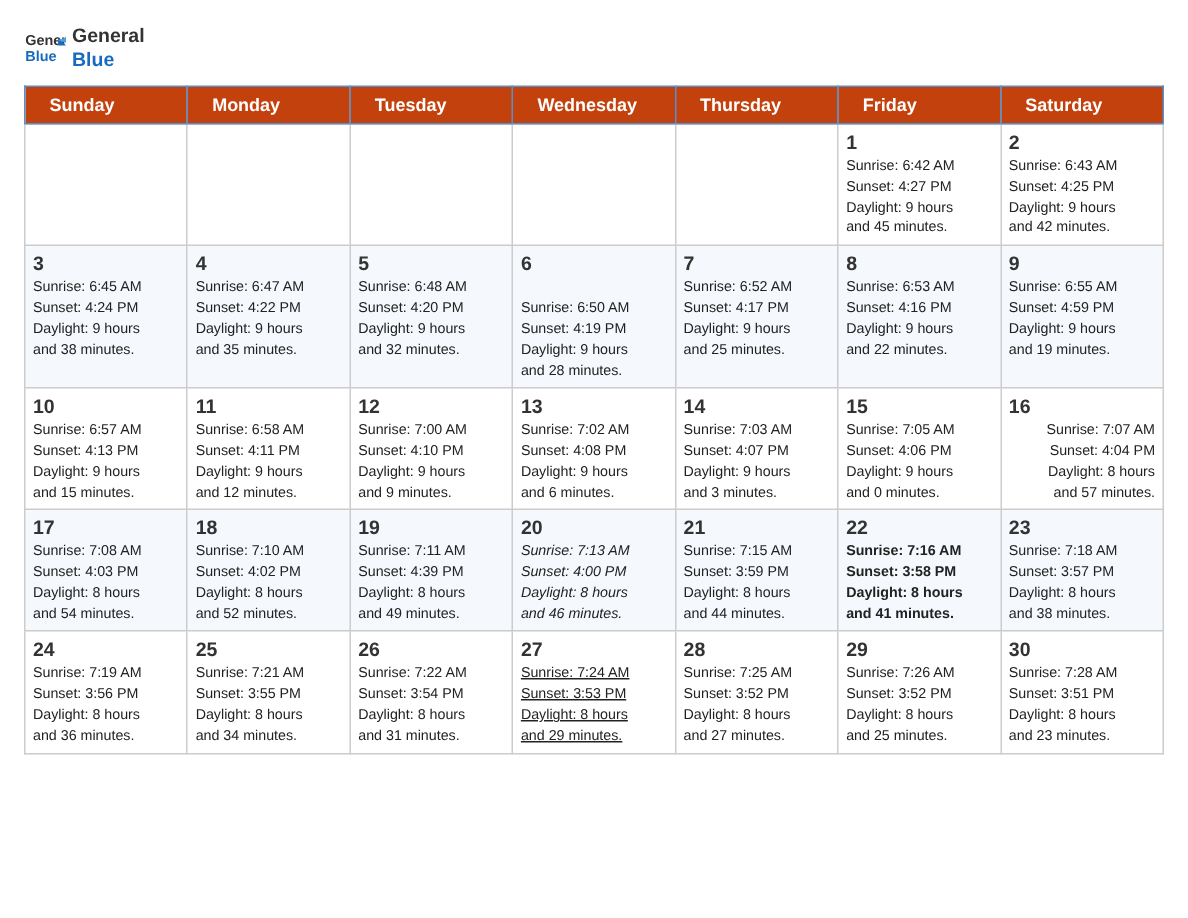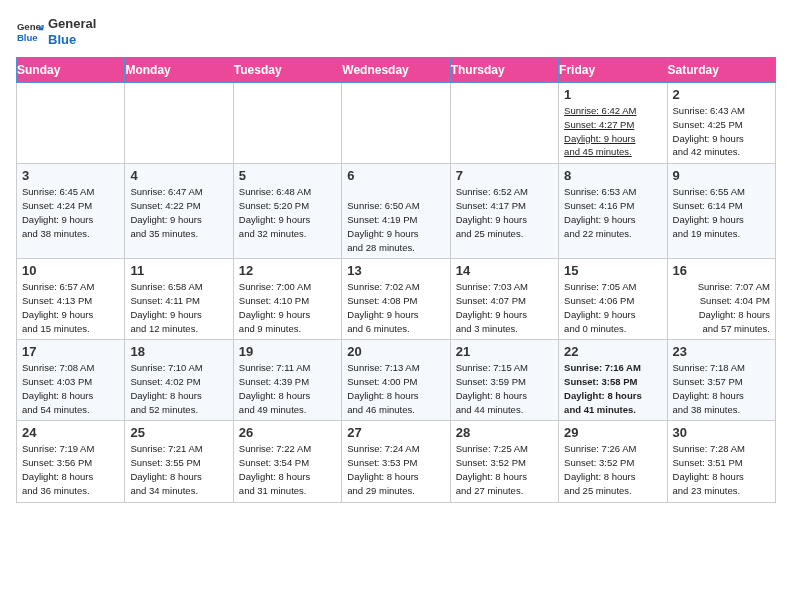--- a/index.html
+++ b/index.html
@@ -50,25 +50,25 @@
     .subtitle {
       font-size: 15px;
       color: #555;
     }
     table {
       width: 100%;
       border-collapse: collapse;
       table-layout: fixed;
     }
     thead tr th {
-      background-color: #ec4899;
+      background-color: #c2410c;
       color: #fff;
       font-size: 12px;
       font-weight: bold;
-      padding: 5px 0;
+      padding: 5px 16px;
       text-align: left;
       border: 1px solid #5590cc;
     }
     tbody tr td {
       border: 1px solid #ccc;
       vertical-align: top;
       padding: 4px 5px;
       font-size: 10px;
       color: #333;
       height: 78px;
@@ -132,21 +132,21 @@
     </thead>
     <tbody id="calendar-body">
         <tr>
           <td class="empty-cell"></td>
           <td class="empty-cell"></td>
           <td class="empty-cell"></td>
           <td class="empty-cell"></td>
           <td class="empty-cell"></td>
           <td>
             <span class="day-num">1</span>
-            <div class="day-info" style="white-space: pre-line; text-decoration: underline;">Sunrise: 6:42 AM
+            <div class="day-info" style="white-space: pre-line;">Sunrise: 6:42 AM
 Sunset: 4:27 PM
 Daylight: 9 hours
 and 45 minutes.</div>
           </td>
           <td>
             <span class="day-num">2</span>
             <div class="day-info" style="white-space: pre-line;">Sunrise: 6:43 AM
 Sunset: 4:25 PM
 Daylight: 9 hours
 and 42 minutes.</div>
@@ -163,21 +163,21 @@
           <td>
             <span class="day-num">4</span>
             <div class="day-info" style="white-space: pre-line;">Sunrise: 6:47 AM
 Sunset: 4:22 PM
 Daylight: 9 hours
 and 35 minutes.</div>
           </td>
           <td>
             <span class="day-num">5</span>
             <div class="day-info" style="white-space: pre-line;">Sunrise: 6:48 AM
-Sunset: 5:20 PM
+Sunset: 4:20 PM
 Daylight: 9 hours
 and 32 minutes.</div>
           </td>
           <td>
             <span class="day-num">6</span>
             <div class="day-info" style="white-space: pre-line; margin-top: 16px;">Sunrise: 6:50 AM
 Sunset: 4:19 PM
 Daylight: 9 hours
 and 28 minutes.</div>
           </td>
@@ -191,21 +191,21 @@
           <td>
             <span class="day-num">8</span>
             <div class="day-info" style="white-space: pre-line;">Sunrise: 6:53 AM
 Sunset: 4:16 PM
 Daylight: 9 hours
 and 22 minutes.</div>
           </td>
           <td>
             <span class="day-num">9</span>
             <div class="day-info" style="white-space: pre-line;">Sunrise: 6:55 AM
-Sunset: 6:14 PM
+Sunset: 4:59 PM
 Daylight: 9 hours
 and 19 minutes.</div>
           </td>
         </tr>
         <tr>
           <td>
             <span class="day-num">10</span>
             <div class="day-info" style="white-space: pre-line;">Sunrise: 6:57 AM
 Sunset: 4:13 PM
 Daylight: 9 hours
@@ -271,21 +271,21 @@
           </td>
           <td>
             <span class="day-num">19</span>
             <div class="day-info" style="white-space: pre-line;">Sunrise: 7:11 AM
 Sunset: 4:39 PM
 Daylight: 8 hours
 and 49 minutes.</div>
           </td>
           <td>
             <span class="day-num">20</span>
-            <div class="day-info" style="white-space: pre-line;">Sunrise: 7:13 AM
+            <div class="day-info" style="white-space: pre-line; font-style: italic;">Sunrise: 7:13 AM
 Sunset: 4:00 PM
 Daylight: 8 hours
 and 46 minutes.</div>
           </td>
           <td>
             <span class="day-num">21</span>
             <div class="day-info" style="white-space: pre-line;">Sunrise: 7:15 AM
 Sunset: 3:59 PM
 Daylight: 8 hours
 and 44 minutes.</div>
@@ -322,21 +322,21 @@
           </td>
           <td>
             <span class="day-num">26</span>
             <div class="day-info" style="white-space: pre-line;">Sunrise: 7:22 AM
 Sunset: 3:54 PM
 Daylight: 8 hours
 and 31 minutes.</div>
           </td>
           <td>
             <span class="day-num">27</span>
-            <div class="day-info" style="white-space: pre-line;">Sunrise: 7:24 AM
+            <div class="day-info" style="white-space: pre-line; text-decoration: underline;">Sunrise: 7:24 AM
 Sunset: 3:53 PM
 Daylight: 8 hours
 and 29 minutes.</div>
           </td>
           <td>
             <span class="day-num">28</span>
             <div class="day-info" style="white-space: pre-line;">Sunrise: 7:25 AM
 Sunset: 3:52 PM
 Daylight: 8 hours
 and 27 minutes.</div>

